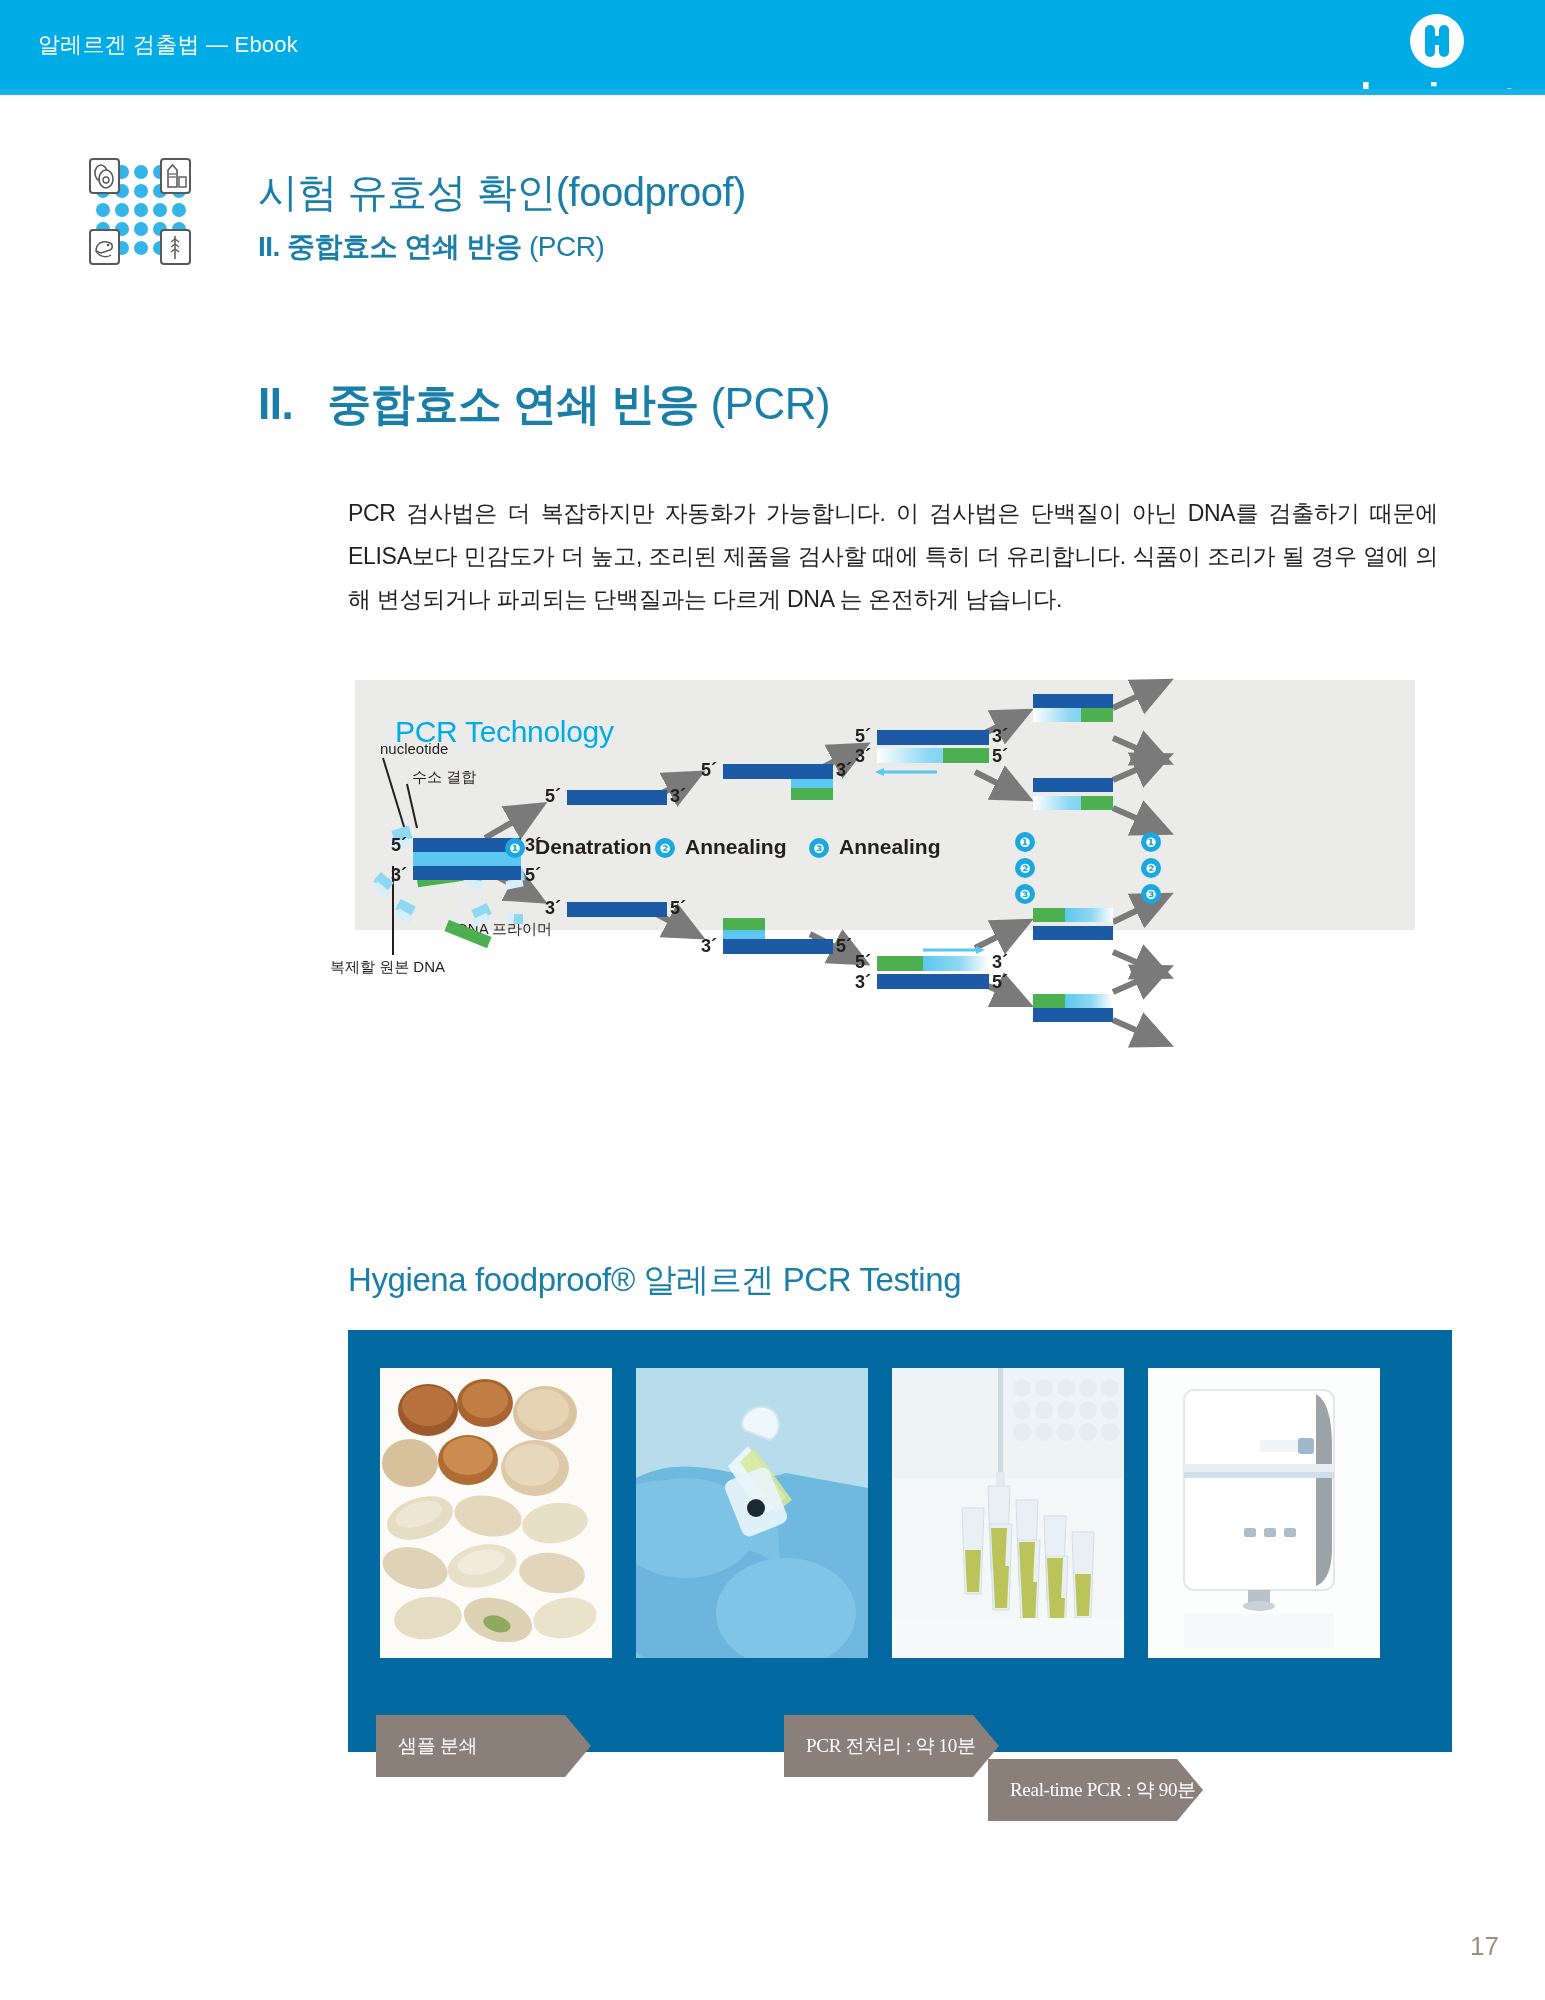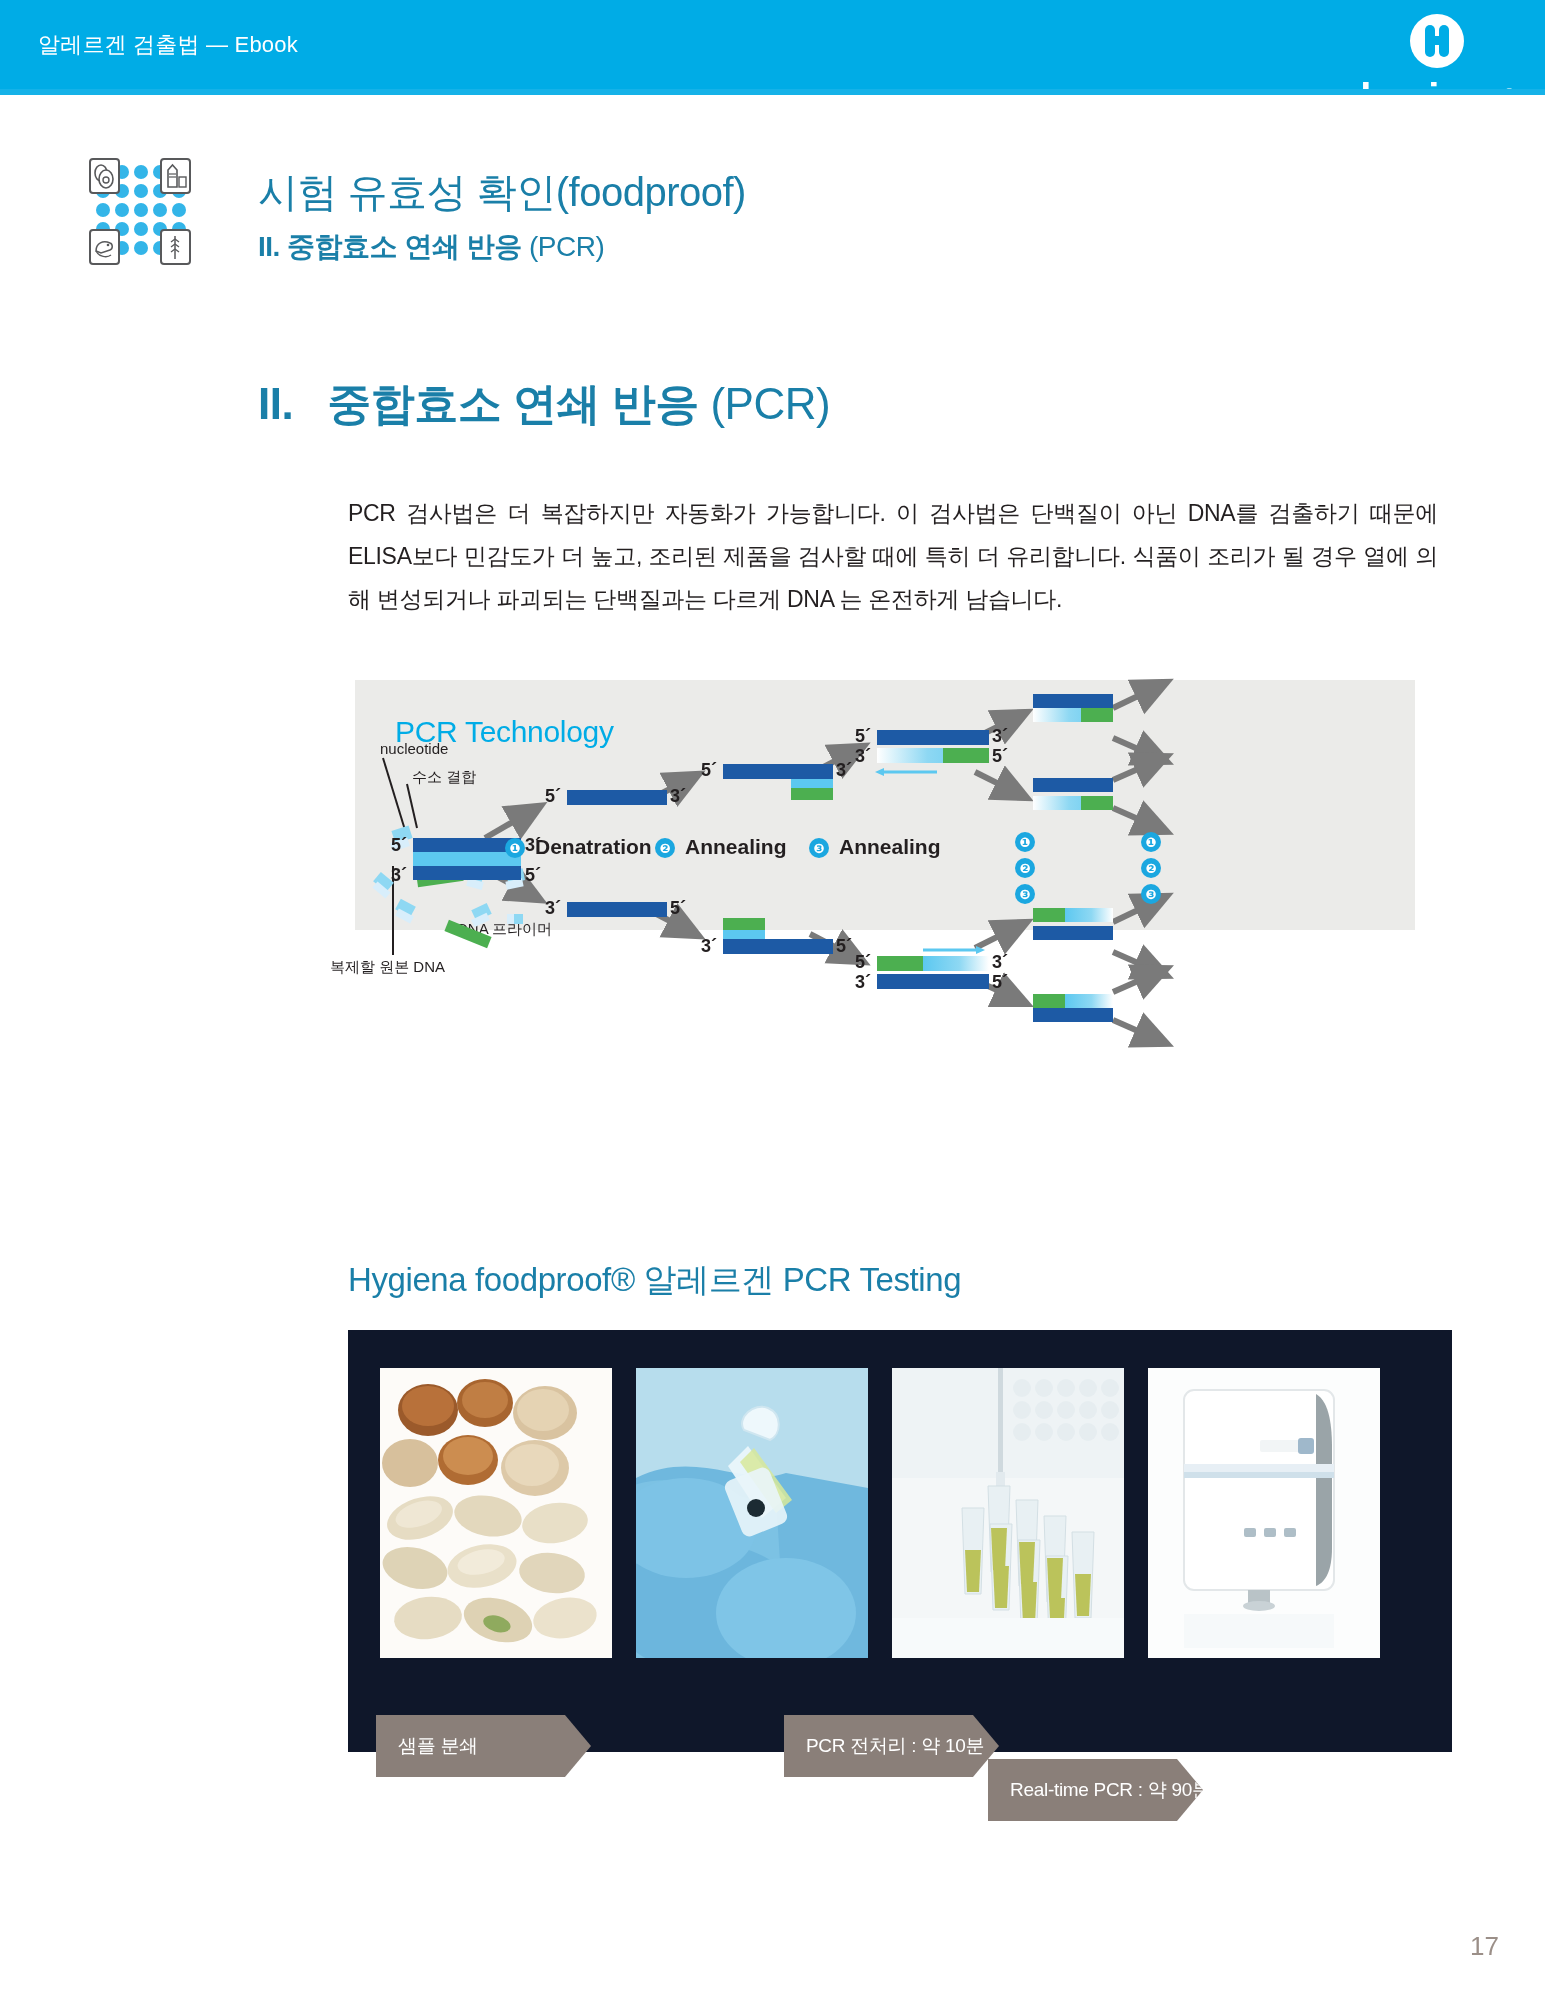--- a/index.html
+++ b/index.html
@@ -126,21 +126,21 @@
   .nuc-bot { background: #d8eefb; }
   .prim { position: absolute; background: #4caf50; }
 
   
   .fp-head {
     position: absolute; left: 348px; top: 1258px;
     font-size: 33px; color: #1a7fa8; letter-spacing: -0.4px; white-space: nowrap;
   }
   .fp-panel {
     position: absolute; left: 348px; top: 1330px;
-    width: 1104px; height: 422px; background: #0f172a;
+    width: 1104px; height: 422px; background: #0369a1; font-family: Liberation Serif, serif;
   }
   .photo {
     position: absolute; top: 38px; width: 232px; height: 290px;
     background: #ffffff; overflow: hidden;
   }
   .ph1 { left: 32px; }
   .ph2 { left: 288px; }
   .ph3 { left: 544px; }
   .ph4 { left: 800px; }
 

